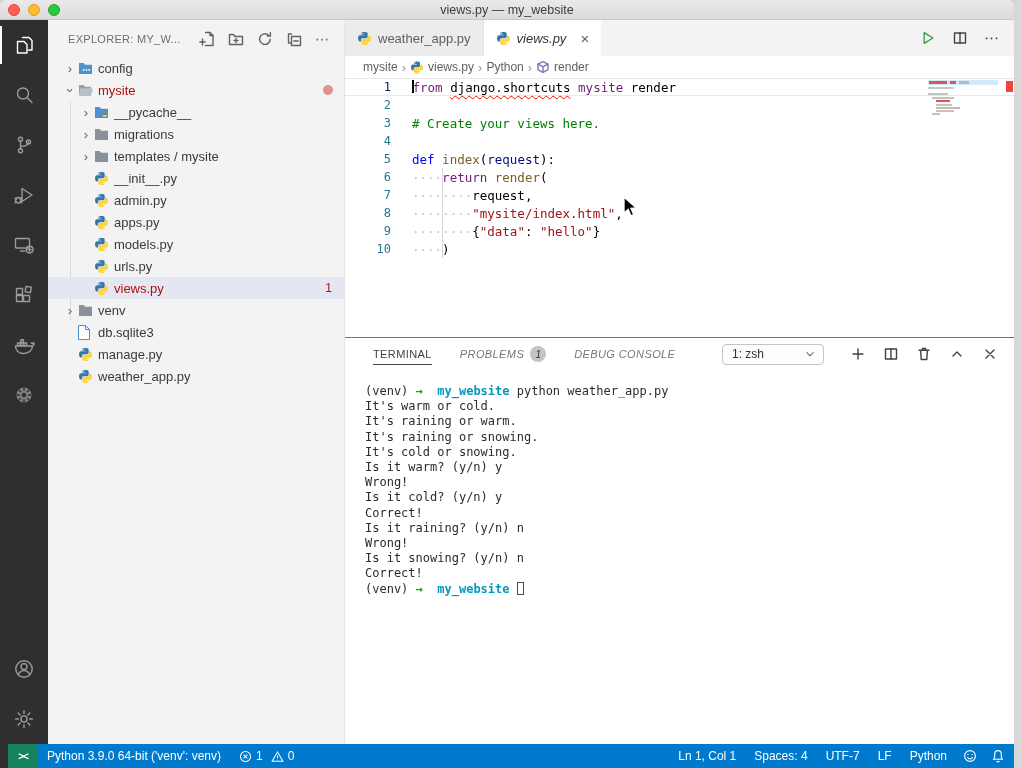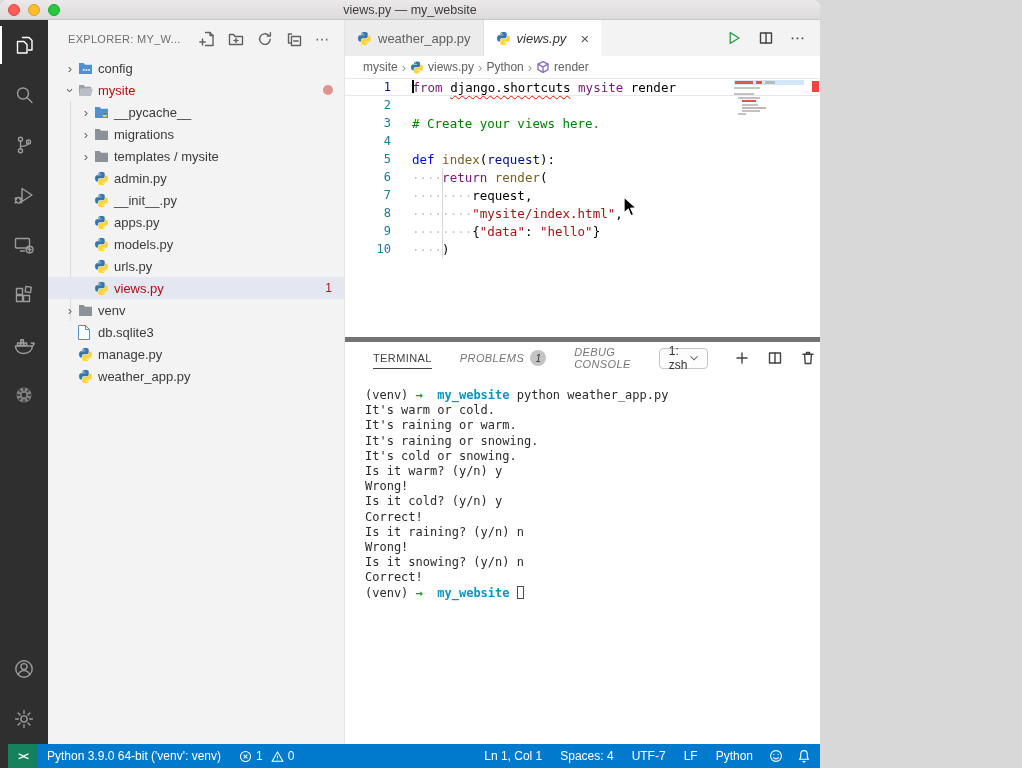--- a/index.html
+++ b/index.html
@@ -1,17 +1,17 @@
 <!DOCTYPE html>
 <html><head>
 <meta charset="utf-8">
 <style>
   html,body{margin:0;padding:0;background:#D8D8D8;}
   *{box-sizing:border-box;}
-  .window{position:relative;width:820px;height:768px;font-family:"Liberation Sans",sans-serif;
+  .window{position:relative;width:1014px;height:768px;font-family:"Liberation Sans",sans-serif;
     border-radius:8px 8px 0 0;overflow:hidden;background:#fff;}
   
   .titlebar{height:20px;background:linear-gradient(#EBE9EA,#DCDADB);display:flex;align-items:center;
     position:relative;border-bottom:1px solid #C8C6C7;}
   .traffic{display:flex;gap:8px;margin-left:8px;}
   .tl{width:12px;height:12px;border-radius:50%;display:inline-block;}
   .tl.red{background:#FF5F57;border:1px solid #E0443E;}
   .tl.yellow{background:#FEBC2E;border:1px solid #D89E24;}
   .tl.green{background:#28C840;border:1px solid #1FA52F;}
   .win-title{position:absolute;left:0;right:0;text-align:center;font-size:12.5px;color:#3C3C3C;}
@@ -73,21 +73,21 @@
   .tk-fn{color:#795E26;}
   .tk-pr{color:#001080;}
   .tk-ws{color:#C5C5C5;}
   .sq{text-decoration:underline;text-decoration-style:wavy;text-decoration-color:#E51400;text-decoration-thickness:1px;text-underline-offset:3px;}
   .caret{display:inline-block;width:1.5px;height:13px;background:#000;margin-right:-1px;transform:translateY(1px);}
   .indent-guide{position:absolute;left:97px;top:90px;height:90px;width:1px;background:#D6D6D6;}
   .minimap{position:absolute;right:16px;top:2px;width:70px;height:48px;}
   .mm{position:absolute;}
   .ruler-mark{position:absolute;right:1px;top:3px;width:7px;height:11px;background:#F1453D;}
   
-  .panel{height:407px;border-top:5px solid #737373;display:flex;flex-direction:column;background:#fff;}
+  .panel{height:407px;border-top:1px solid #737373;display:flex;flex-direction:column;background:#fff;}
   .panel-header{height:32px;display:flex;align-items:center;padding:0 16px 0 28px;}
   .ptab{font-size:11px;letter-spacing:.4px;color:#424242;margin-right:28px;cursor:pointer;
     display:inline-flex;align-items:center;gap:6px;height:100%;position:relative;}
   .ptab.dim{color:#767676;font-style:italic;}
   .ptab.active::after{content:"";position:absolute;left:0;right:0;bottom:5px;height:1px;background:#424242;}
   .pbadge{background:#C4C4C4;color:#333;border-radius:50%;width:16px;height:16px;font-size:10px;
     display:inline-flex;align-items:center;justify-content:center;letter-spacing:0;}
   .shell-select{margin-left:auto;width:102px;height:21px;border:1px solid #C5C5C5;border-radius:4px;
     background:#FDFDFD;display:flex;align-items:center;padding:0 6px 0 9px;font-size:12px;color:#333;cursor:pointer;}
   .shell-select .chevdn{margin-left:auto;display:inline-flex;width:14px;height:14px;color:#555;}
@@ -316,31 +316,31 @@
             <span class="tlabel">templates / mysite</span>
           </div>
           <div class="trow lvl1">
             <span class="chev"></span>
             <span class="ticon">
               <svg viewBox="0 0 32 32" style="width:15px;height:15px;">
                 <path fill="#3776AB" d="M15.9 2c-7 0-6.5 3-6.5 3l0 3.1h6.6v1H6.8S2.3 8.6 2.3 15.7c0 7.2 3.9 6.9 3.9 6.9h2.3v-3.2s-.1-3.9 3.9-3.9h6.6s3.8.1 3.8-3.7V5.7S23.4 2 15.9 2zM12.3 4.1a1.2 1.2 0 1 1 0 2.4 1.2 1.2 0 0 1 0-2.4z"></path>
                 <path fill="#FFD43B" d="M16.1 30c7 0 6.5-3 6.5-3l0-3.1H16v-1h9.2s4.5.5 4.5-6.6c0-7.2-3.9-6.9-3.9-6.9h-2.3v3.2s.1 3.9-3.9 3.9H13s-3.8-.1-3.8 3.7v6.1S8.6 30 16.1 30zm3.6-2.1a1.2 1.2 0 1 1 0-2.4 1.2 1.2 0 0 1 0 2.4z"></path>
               </svg>
             </span>
+            <span class="tlabel">__init__.py</span>
+          </div>
+          <div class="trow lvl1">
+            <span class="chev"></span>
+            <span class="ticon">
+              <svg viewBox="0 0 32 32" style="width:15px;height:15px;">
+                <path fill="#3776AB" d="M15.9 2c-7 0-6.5 3-6.5 3l0 3.1h6.6v1H6.8S2.3 8.6 2.3 15.7c0 7.2 3.9 6.9 3.9 6.9h2.3v-3.2s-.1-3.9 3.9-3.9h6.6s3.8.1 3.8-3.7V5.7S23.4 2 15.9 2zM12.3 4.1a1.2 1.2 0 1 1 0 2.4 1.2 1.2 0 0 1 0-2.4z"></path>
+                <path fill="#FFD43B" d="M16.1 30c7 0 6.5-3 6.5-3l0-3.1H16v-1h9.2s4.5.5 4.5-6.6c0-7.2-3.9-6.9-3.9-6.9h-2.3v3.2s.1 3.9-3.9 3.9H13s-3.8-.1-3.8 3.7v6.1S8.6 30 16.1 30zm3.6-2.1a1.2 1.2 0 1 1 0-2.4 1.2 1.2 0 0 1 0 2.4z"></path>
+              </svg>
+            </span>
             <span class="tlabel">admin.py</span>
-          </div>
-          <div class="trow lvl1">
-            <span class="chev"></span>
-            <span class="ticon">
-              <svg viewBox="0 0 32 32" style="width:15px;height:15px;">
-                <path fill="#3776AB" d="M15.9 2c-7 0-6.5 3-6.5 3l0 3.1h6.6v1H6.8S2.3 8.6 2.3 15.7c0 7.2 3.9 6.9 3.9 6.9h2.3v-3.2s-.1-3.9 3.9-3.9h6.6s3.8.1 3.8-3.7V5.7S23.4 2 15.9 2zM12.3 4.1a1.2 1.2 0 1 1 0 2.4 1.2 1.2 0 0 1 0-2.4z"></path>
-                <path fill="#FFD43B" d="M16.1 30c7 0 6.5-3 6.5-3l0-3.1H16v-1h9.2s4.5.5 4.5-6.6c0-7.2-3.9-6.9-3.9-6.9h-2.3v3.2s.1 3.9-3.9 3.9H13s-3.8-.1-3.8 3.7v6.1S8.6 30 16.1 30zm3.6-2.1a1.2 1.2 0 1 1 0-2.4 1.2 1.2 0 0 1 0 2.4z"></path>
-              </svg>
-            </span>
-            <span class="tlabel">__init__.py</span>
           </div>
           <div class="trow lvl1">
             <span class="chev"></span>
             <span class="ticon">
               <svg viewBox="0 0 32 32" style="width:15px;height:15px;">
                 <path fill="#3776AB" d="M15.9 2c-7 0-6.5 3-6.5 3l0 3.1h6.6v1H6.8S2.3 8.6 2.3 15.7c0 7.2 3.9 6.9 3.9 6.9h2.3v-3.2s-.1-3.9 3.9-3.9h6.6s3.8.1 3.8-3.7V5.7S23.4 2 15.9 2zM12.3 4.1a1.2 1.2 0 1 1 0 2.4 1.2 1.2 0 0 1 0-2.4z"></path>
                 <path fill="#FFD43B" d="M16.1 30c7 0 6.5-3 6.5-3l0-3.1H16v-1h9.2s4.5.5 4.5-6.6c0-7.2-3.9-6.9-3.9-6.9h-2.3v3.2s.1 3.9-3.9 3.9H13s-3.8-.1-3.8 3.7v6.1S8.6 30 16.1 30zm3.6-2.1a1.2 1.2 0 1 1 0-2.4 1.2 1.2 0 0 1 0 2.4z"></path>
               </svg>
             </span>
             <span class="tlabel">apps.py</span>

